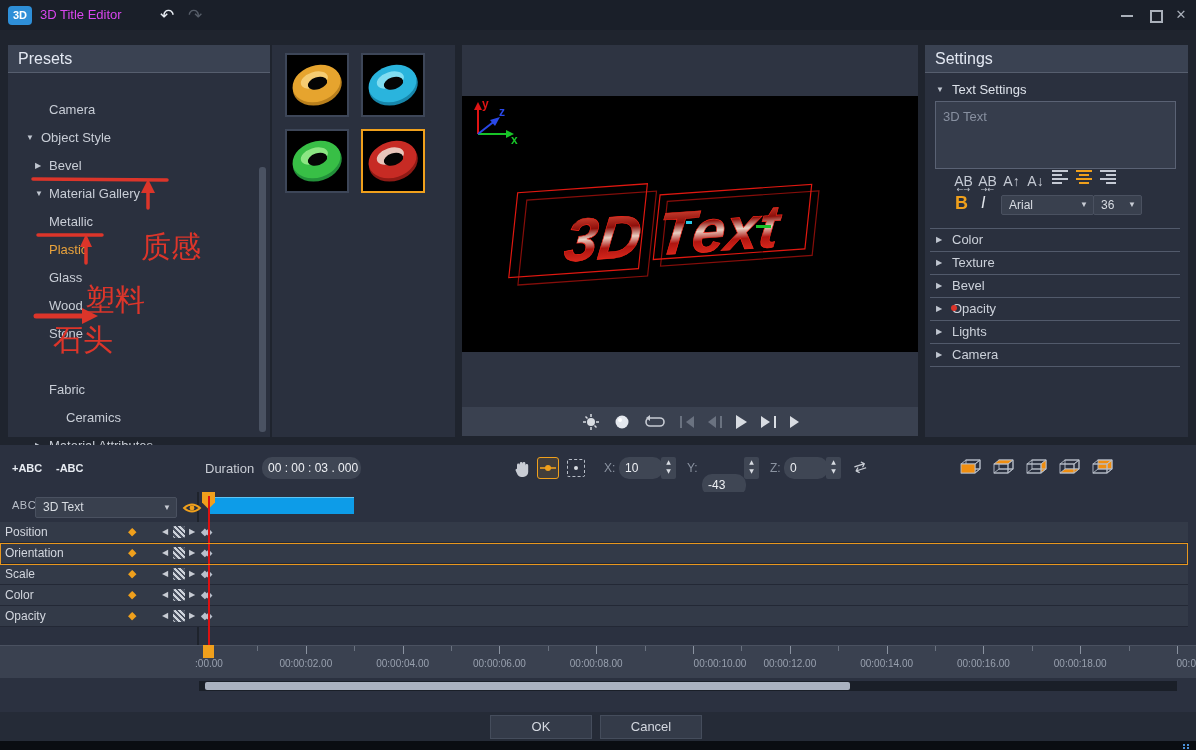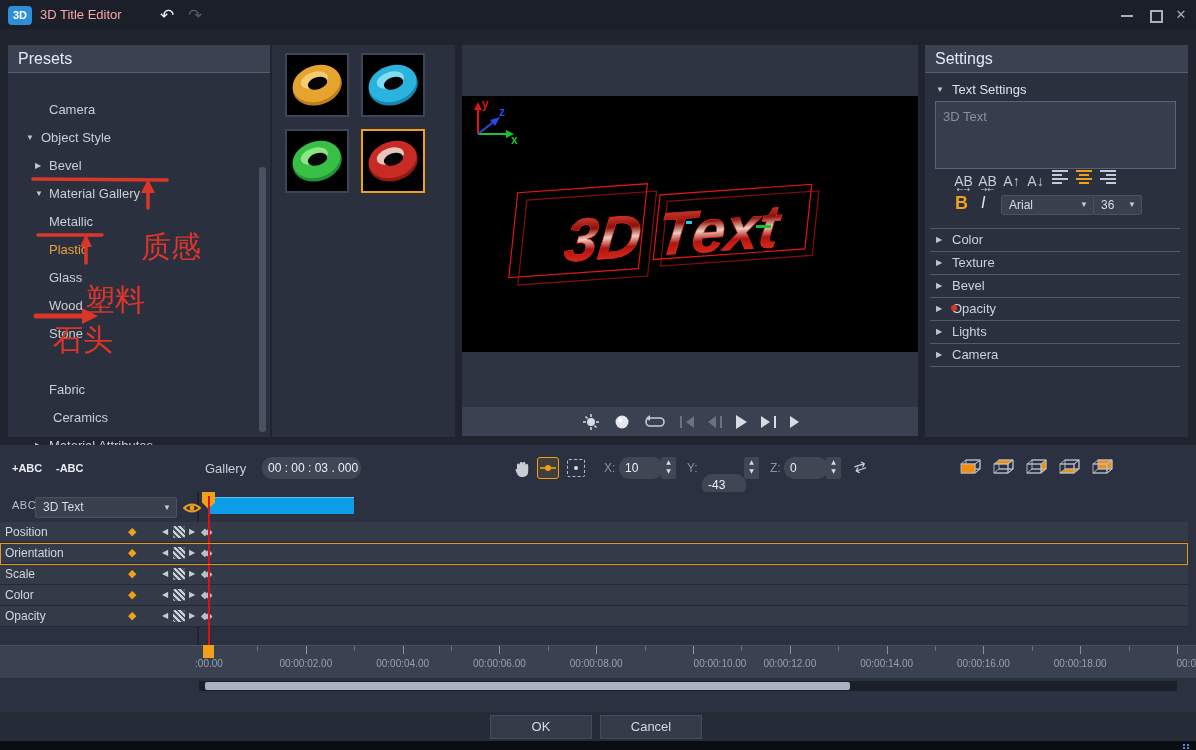--- a/index.html
+++ b/index.html
@@ -3,21 +3,21 @@
 <meta charset="utf-8">
 <style>
   html,body{margin:0;padding:0;background:#14171e;}
   #app{position:relative;width:1196px;height:750px;background:#1f242e;
        font-family:"Liberation Sans",sans-serif;overflow:hidden;color:#d0d4dc;}
   .abs{position:absolute;}
   
   .titlebar{left:0;top:0;width:1196px;height:30px;background:#1a1f29;}
   .appicon{left:8px;top:6px;width:24px;height:19px;background:#2e8fd8;border-radius:4px;
            color:#fff;font-size:11px;font-weight:bold;text-align:center;line-height:19px;}
-  .apptitle{left:40px;top:7px;font-size:13px;color:#fca5a5;}
+  .apptitle{left:40px;top:7px;font-size:13px;color:#d946ef;}
   .histbtn{top:3px;width:24px;height:24px;font-size:17px;text-align:center;line-height:24px;font-family:"DejaVu Sans",sans-serif;}
   .winbtn{top:0;width:26px;height:30px;text-align:center;line-height:30px;color:#aab0ba;font-size:13px;}
   
   .panel{background:#2a303e;}
   .phead{left:0;top:0;right:0;height:27px;background:#3a4252;border-bottom:1px solid #565e6e;
          font-size:16px;color:#e3e8f2;line-height:27px;padding-left:10px;}
   
   .tree-row{position:absolute;left:0;width:250px;height:28px;line-height:28px;font-size:13px;color:#c8cdd6;}
   .tree-row .tri{position:absolute;top:0;font-size:8px;color:#c0c6d0;}
   .tree-row .lbl{position:absolute;top:0;white-space:nowrap;}
@@ -116,21 +116,21 @@
         <div class="tree-row" style="top: 220px;">
           <span class="lbl" style="left: 41px;">Wood</span>
         </div>
         <div class="tree-row" style="top: 248px;">
           <span class="lbl" style="left: 41px;">Stone</span>
         </div>
         <div class="tree-row" style="top: 304px;">
           <span class="lbl" style="left: 41px;">Fabric</span>
         </div>
         <div class="tree-row" style="top: 332px;">
-          <span class="lbl" style="left: 45px;">Ceramics</span>
+          <span class="lbl" style="left: 58px;">Ceramics</span>
         </div>
         <div class="tree-row" style="top: 360px;">
           <span class="tri" style="left: 27px;">▶</span>
           <span class="lbl" style="left: 41px;">Material Attributes</span>
         </div>
       </div>
     <div class="abs vscroll" style="left:251px;top:122px;height:265px;"></div>
 
     <svg class="abs annot-svg" width="270" height="400" viewBox="0 0 270 400" style="left:0;top:0;">
       <g stroke="#dc352a" stroke-width="3.5" stroke-linecap="round" fill="#dc352a">
@@ -341,21 +341,21 @@
           <span class="lbl">Camera</span>
         </div>
         <div class="secline" style="top: 321px;"></div>
       </div>
     <div class="abs" style="left:26px;top:260px;width:6px;height:6px;border-radius:50%;background:#dc352a;"></div>
   </div>
 
   <div class="abs tbar" style="left:0;top:445px;width:1196px;height:47px;">
     <div class="abs" style="left:12px;top:17px;font-size:11px;font-weight:bold;color:#e8ecf2;">+ABC</div>
     <div class="abs" style="left:56px;top:17px;font-size:11px;font-weight:bold;color:#e8ecf2;">-ABC</div>
-    <div class="abs" style="left:205px;top:16px;font-size:13px;color:#c8ccd4;">Gallery</div>
+    <div class="abs" style="left:205px;top:16px;font-size:13px;color:#c8ccd4;">Duration</div>
     <div class="abs valbox" style="left:262px;top:12px;width:93px;height:22px;">00 : 00 : 03 . 000</div>
 
     <svg class="abs" width="16" height="18" style="left:514px;top:15px;">
       <path d="M3 10 V5 a1.4 1.4 0 0 1 2.8 0 V3.4 a1.4 1.4 0 0 1 2.8 0 V3.4 a1.4 1.4 0 0 1 2.8 0 V5.4 a1.4 1.4 0 0 1 2.8 0 V12 a5 5 0 0 1 -5 5 h-1.5 a5 5 0 0 1 -4.7-3.4 L1.6 10.4 a1.3 1.3 0 0 1 1.4-1.7 Z" fill="#c8ccd4"></path>
     </svg>
     <div class="abs" style="left:537px;top:12px;width:20px;height:20px;border:1.5px solid #f0a01c;border-radius:3px;background:rgba(240,160,28,.12);">
       <div class="abs" style="left:7px;top:7px;width:6px;height:6px;border-radius:50%;background:#f0a01c;"></div>
       <div class="abs" style="left:2px;top:9px;width:16px;height:1.5px;background:#f0a01c;opacity:.8;"></div>
     </div>
     <div class="abs" style="left:567px;top:14px;width:16px;height:16px;border:1px dashed #b8bec8;border-radius:2px;">

